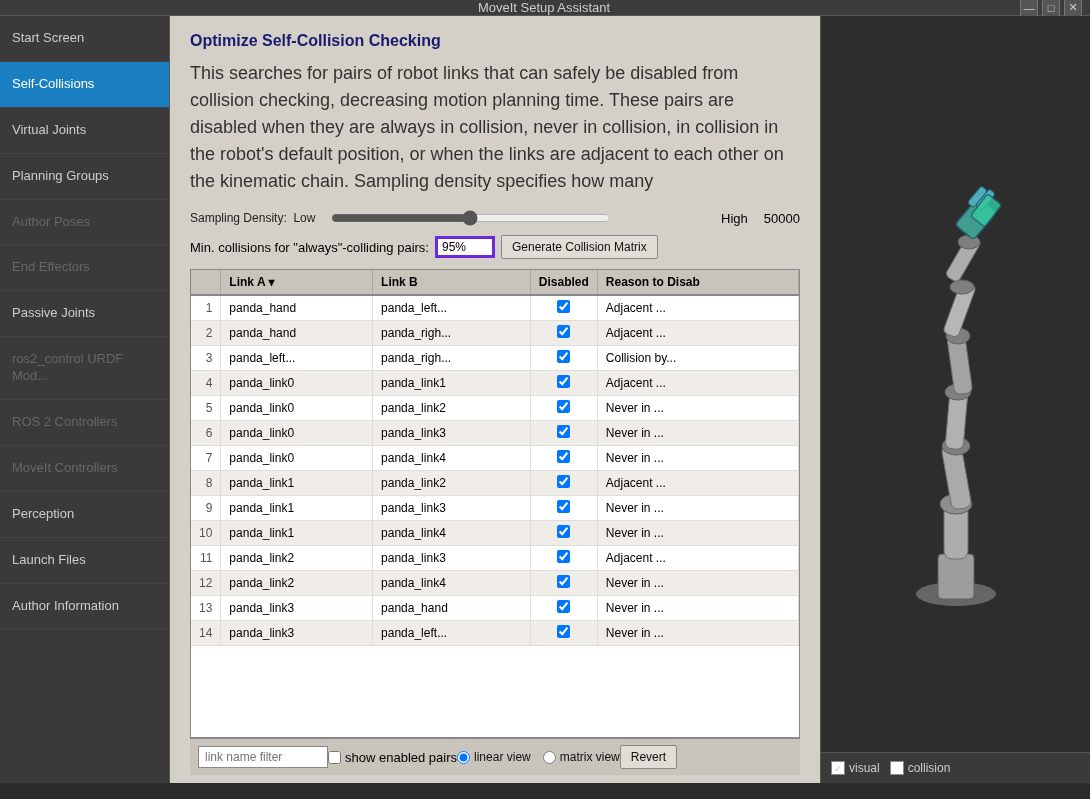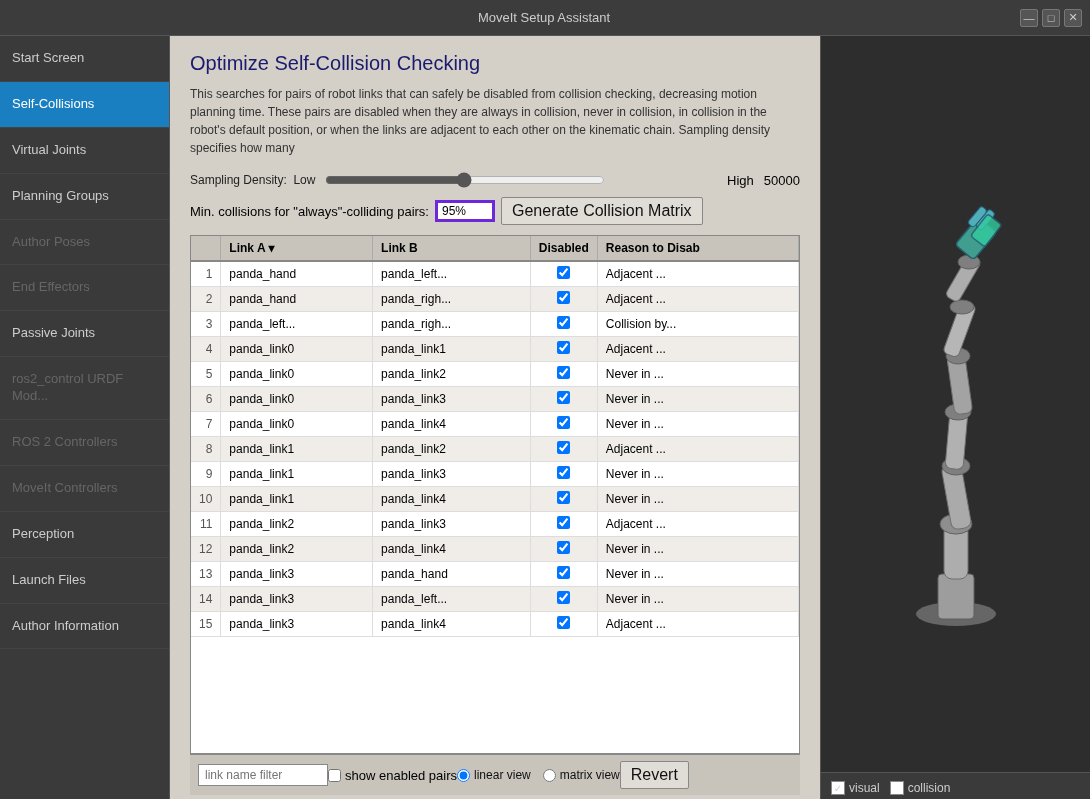--- a/index.html
+++ b/index.html
@@ -7,21 +7,21 @@
       font-family: 'Segoe UI', Arial, sans-serif;
       font-size: 13px;
       background: #2b2b2b;
       color: #ddd;
       width: 1090px;
       height: 799px;
       overflow: hidden;
     }
     .title-bar {
       background: #3c3c3c;
-      height: 36px;
+      height: 16px;
       display: flex;
       align-items: center;
       justify-content: space-between;
       padding: 0 8px;
       border-bottom: 1px solid #555;
     }
     .title-bar-title {
       flex: 1;
       text-align: center;
       font-size: 13px;
@@ -83,35 +83,35 @@
       overflow: hidden;
     }
     .content-main {
       flex: 1;
       padding: 16px 20px 8px 20px;
       overflow: hidden;
       display: flex;
       flex-direction: column;
     }
     .page-title {
-      font-size: 20px;
-      font-weight: normal;
+      font-size: 16px;
+      font-weight: bold;
       color: #1a1a6e;
       margin-bottom: 10px;
     }
     .description {
-      font-size: 12px;
+      font-size: 18px;
       color: #333;
       line-height: 1.5;
       margin-bottom: 14px;
     }
     .controls-row {
       display: flex;
       align-items: center;
-      gap: 10px;
+      gap: 16px;
       margin-bottom: 8px;
     }
     .controls-row label {
       font-size: 12px;
       color: #222;
       white-space: nowrap;
     }
     .slider-container {
       display: flex;
       align-items: center;
@@ -136,21 +136,21 @@
       background: #fff;
       border: 3px solid #6d28d9;
       padding: 2px 4px;
       font-size: 12px;
       color: #000;
     }
     .btn {
       background: #e0ddd6;
       border: 1px solid #888;
       padding: 4px 10px;
-      font-size: 16px;
+      font-size: 12px;
       cursor: pointer;
       color: #111;
       border-radius: 2px;
     }
     
     .table-wrapper {
       flex: 1;
       overflow: hidden;
       border: 1px solid #888;
       background: #fff;
@@ -480,29 +480,20 @@
       <td>Never in ...</td>
     </tr>
                 <tr>
       <td class="num">14</td>
       <td>panda_link3</td>
       <td>panda_left...</td>
       <td class="checkbox-cell">
         <input type="checkbox" checked="" style="">
       </td>
       <td>Never in ...</td>
-    </tr>
-                <tr>
-      <td class="num">15</td>
-      <td>panda_link3</td>
-      <td>panda_link4</td>
-      <td class="checkbox-cell">
-        <input type="checkbox" checked="" style="">
-      </td>
-      <td>Adjacent ...</td>
     </tr>
               </tbody>
           </table>
         </div>
       </div>
 
       <div class="bottom-bar">
         <input type="text" class="filter-input" placeholder="link name filter" style="">
         <div style="display:flex;align-items:center;gap:4px;">
           <input type="checkbox" style="">

